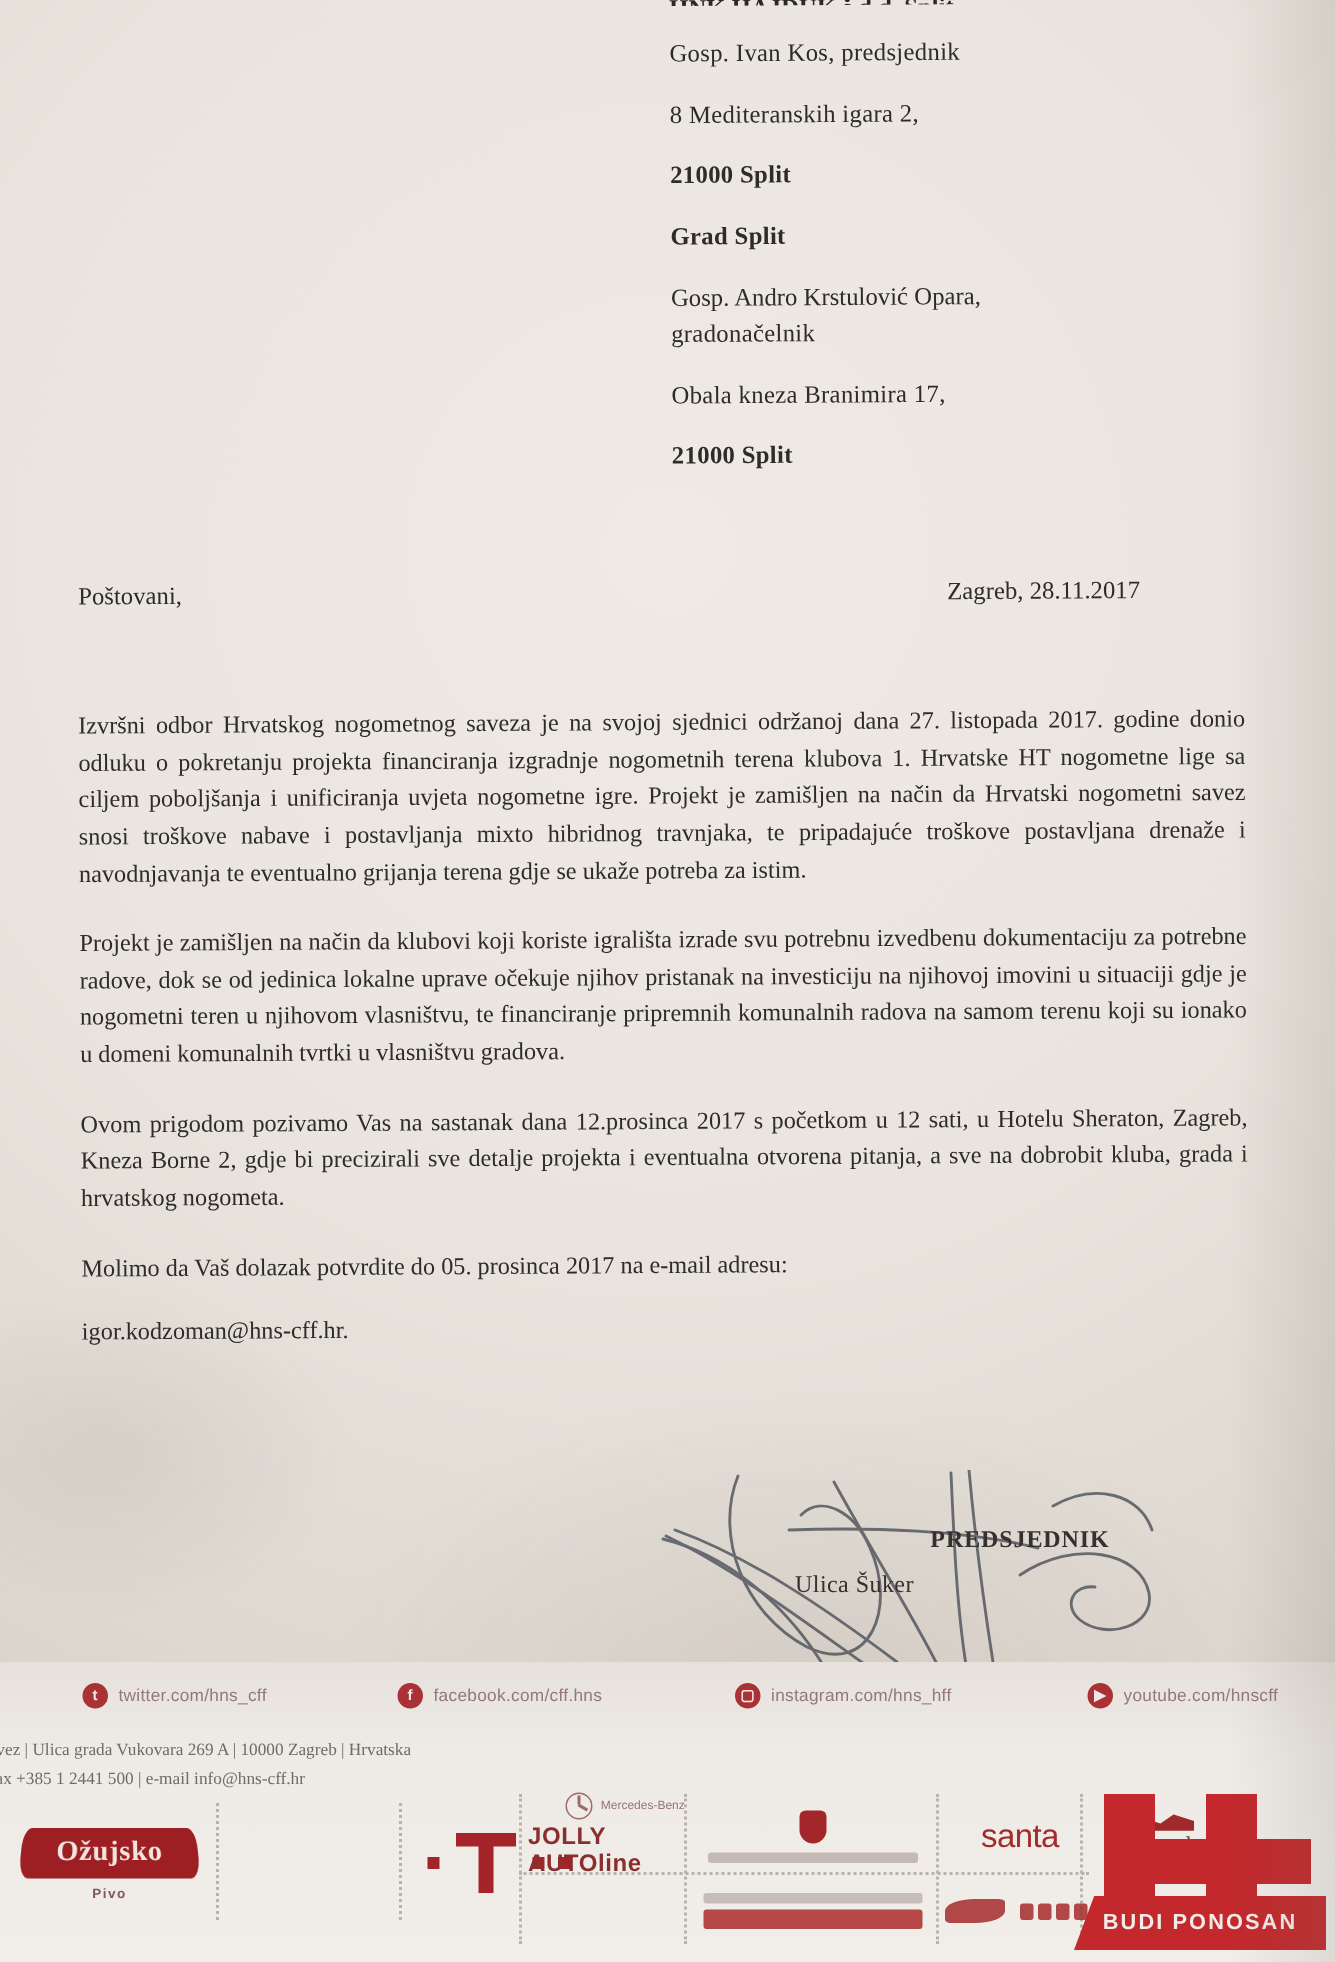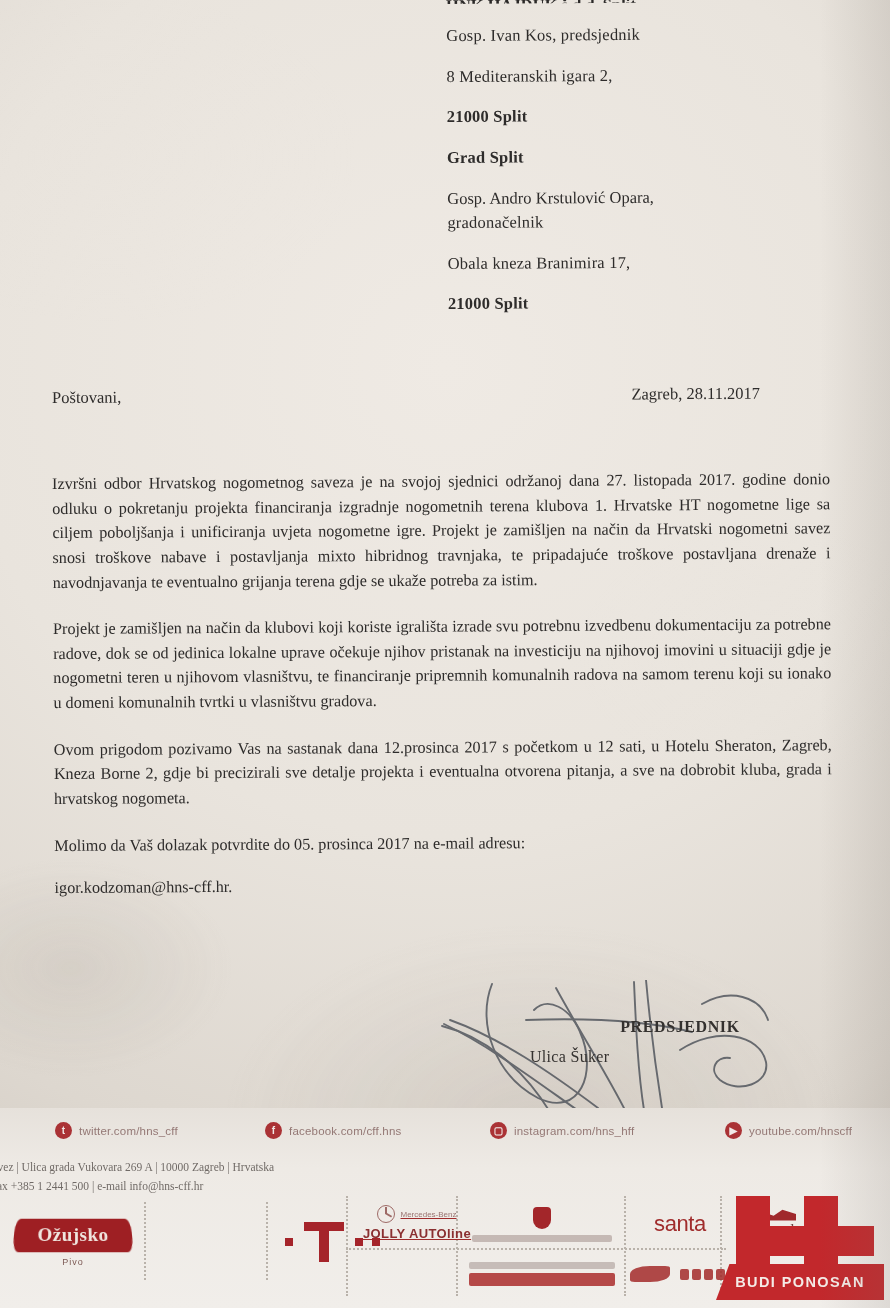--- a/index.html
+++ b/index.html
@@ -137,21 +137,21 @@
   
   #sp-ozujsko{left:8px;top:10px;width:130px;height:72px;flex-direction:column;}
   .ozu-banner{
     width:118px;height:34px;background:#9e1f23;
     border-radius:6px/14px;
     display:flex;align-items:center;justify-content:center;
     color:#f0e6df;font-weight:bold;font-size:19px;letter-spacing:.5px;
     font-family:"Liberation Serif", serif;
     transform:perspective(90px) rotateX(9deg);
   }
-  .ozu-sub{font-size:9px;color:#7d5a55;margin-top:5px;letter-spacing:1px;}
+  .ozu-sub{font-size:9px;color:#7d5a55;margin-top:5px;letter-spacing:1px;font-weight:bold;}
 
   
   #sp-generali{left:150px;top:8px;width:110px;height:76px;flex-direction:column;}
   .gen-mark{
     width:86px;height:40px;background:#a3262a;
     -webkit-mask-image:radial-gradient(ellipse 70% 100% at 30% 70%, #000 60%, transparent 62%),
       linear-gradient(#000,#000);
     clip-path:polygon(6% 78%,16% 40%,34% 18%,56% 12%,74% 4%,96% 18%,78% 34%,88% 60%,94% 84%,6% 84%);
     opacity:.9;
   }
@@ -160,31 +160,31 @@
   
   #sp-t{left:272px;top:14px;width:120px;height:64px;}
   .t-wrap{display:flex;align-items:center;gap:9px;}
   .t-glyph{position:relative;width:44px;height:40px;}
   .t-bar{position:absolute;background:#a5242a;}
   .t-top{left:2px;top:0;width:40px;height:9px;}
   .t-stem{left:17px;top:0;width:10px;height:40px;}
   .t-sq{width:8px;height:8px;background:#a5242a;}
 
   
-  #sp-jolly{left:352px;top:4px;width:130px;height:46px;flex-direction:column;text-decoration:underline;}
+  #sp-jolly{left:352px;top:4px;width:130px;height:46px;flex-direction:column;}
   .mb-star{
     width:16px;height:16px;border-radius:50%;
     border:1.6px solid #9e6a66;position:relative;
   }
   .mb-star:before,.mb-star:after{
     content:"";position:absolute;left:6.5px;top:1px;width:1.6px;height:6.5px;background:#9e6a66;
   }
   .mb-star:after{transform:rotate(120deg);transform-origin:1px 6.5px;}
   .mb-row{display:flex;align-items:center;gap:5px;font-size:8px;color:#9a7471;}
-  .jolly-word{font-weight:bold;font-size:13px;color:#8a2f30;letter-spacing:.4px;margin-top:3px;}
+  .jolly-word{font-weight:bold;font-size:16px;color:#8a2f30;letter-spacing:.4px;margin-top:3px;}
 
   
   #sp-joop{left:352px;top:56px;width:130px;height:44px;}
   .joop-word{font-size:27px;color:#7d6f68;letter-spacing:1px;font-family:"Liberation Serif", serif;}
 
   
   #sp-shield{left:462px;top:6px;width:160px;height:44px;flex-direction:column;}
   .shield{width:18px;height:22px;background:#a3262a;border-radius:4px 4px 9px 9px;}
   .blurline{height:7px;background:#a2908b;border-radius:2px;opacity:.55;margin-top:6px;}
 

